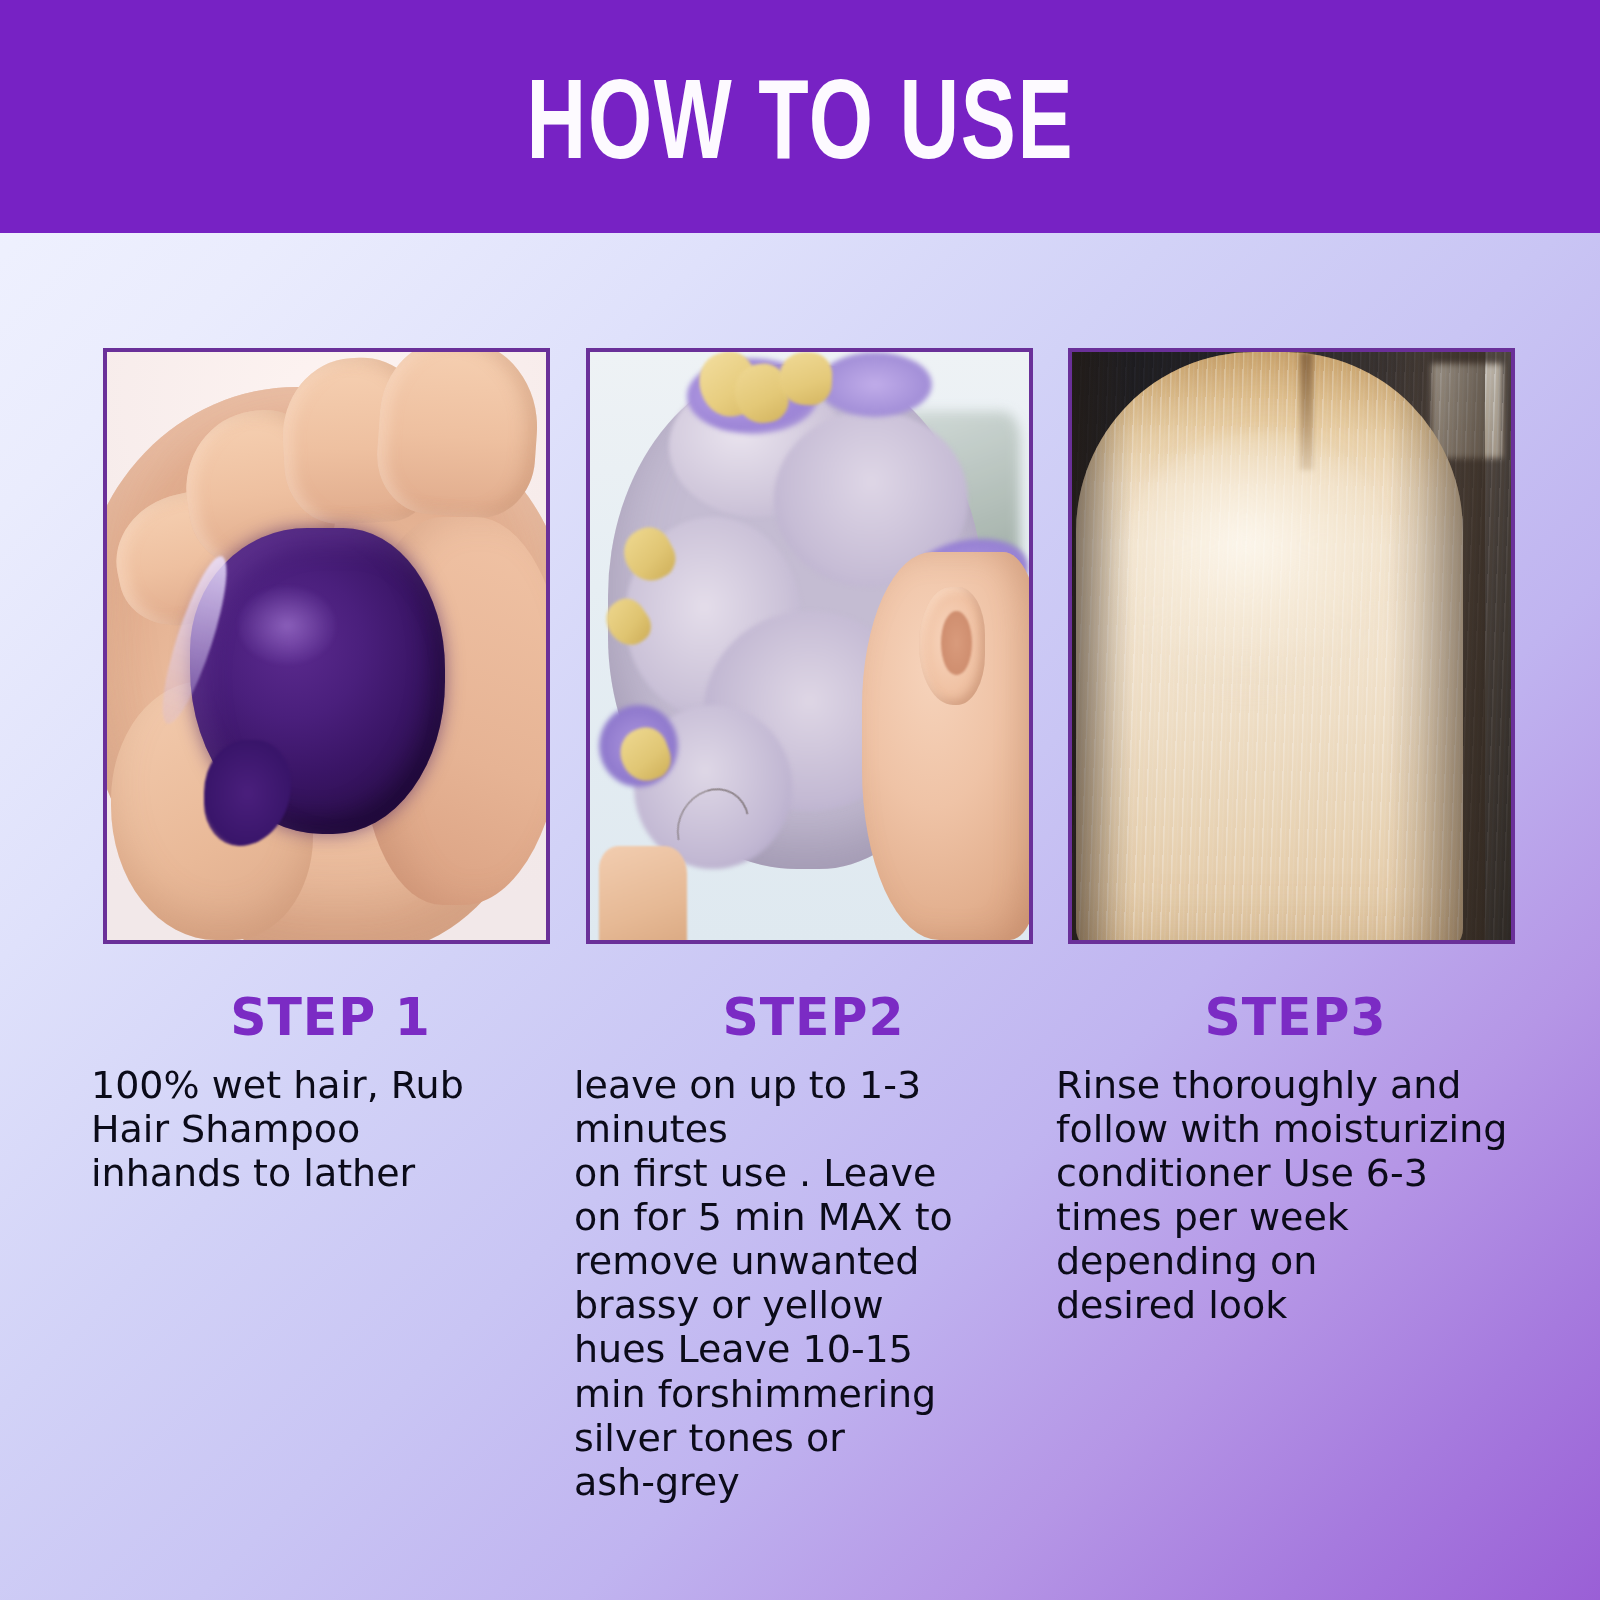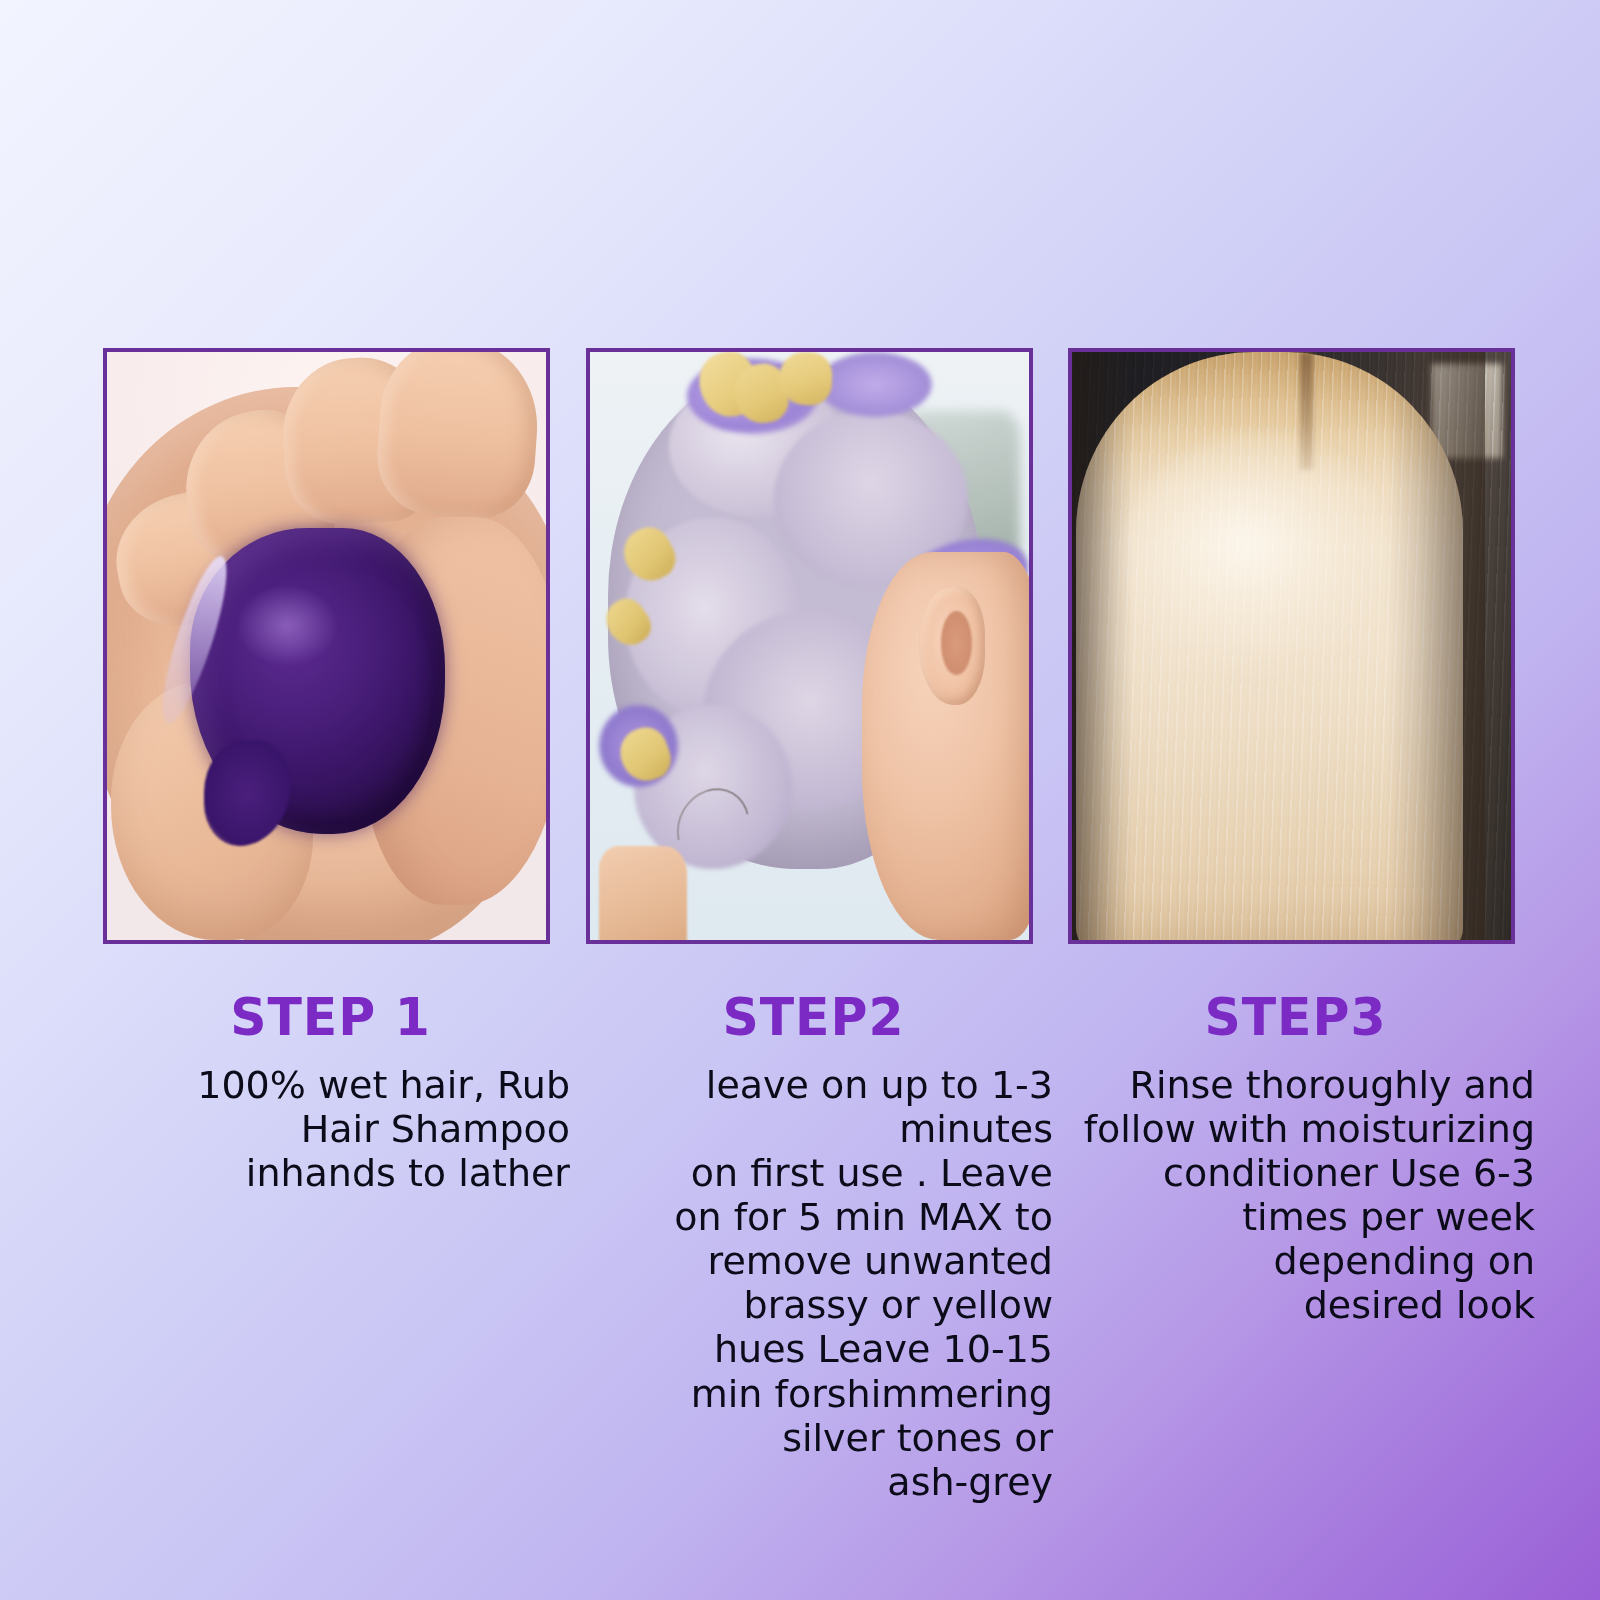--- a/index.html
+++ b/index.html
@@ -328,34 +328,37 @@
     font-weight: 700;
     letter-spacing: 1px;
     line-height: 1;
     transform: scaleX(0.97);
   }
   .step-body {
     position: absolute;
     top: 830px;
     left: -12px;
     width: 479px;
-    text-align: right;
+    text-align: left;
     color: #0b0b19;
     font-family: "DejaVu Sans", sans-serif;
     font-size: 38px;
     font-weight: 400;
     line-height: 1.16;
     white-space: pre-line;
   }
 </style>
 </head>
 <body>
 
 <div class="poster">
 
+  <div class="header-band">
+    <div class="header-title">HOW TO USE</div>
+  </div>
 
   <div class="steps">
 
     <div class="step step-1">
       <div class="frame">
         <div class="photo p1">
           <div class="hand"></div>
           <div class="finger f1"></div>
           <div class="finger f2"></div>
           <div class="finger f3"></div>

